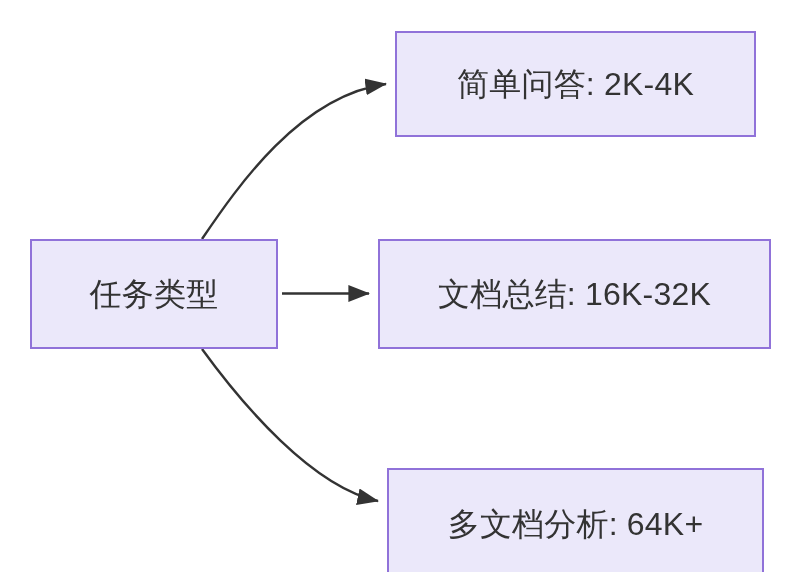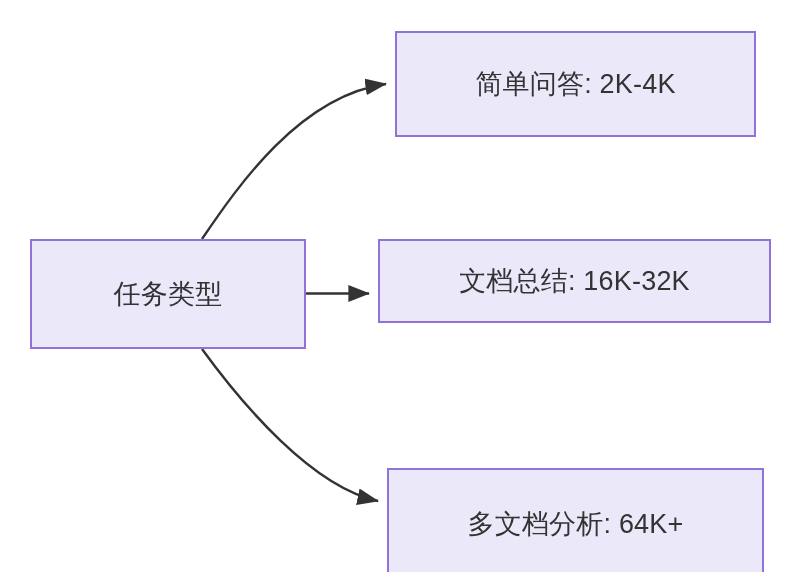--- a/index.html
+++ b/index.html
@@ -29,31 +29,31 @@
     position: absolute;
     box-sizing: border-box;
     background: #ebe8fa;
     border: 2px solid #9072d9;
     display: flex;
     align-items: center;
     justify-content: center;
   }
   .node-label {
     color: #333333;
-    font-size: 27px;
+    font-size: 32px;
     line-height: 1.2;
     letter-spacing: 0.2px;
     white-space: nowrap;
     text-align: center;
   }
 
   
-  #node-root      { left: 30px;  top: 239px; width: 276px; height: 110px; }
+  #node-root      { left: 30px;  top: 239px; width: 248px; height: 110px; }
   #node-simple-qa { left: 395px; top: 31px;  width: 361px; height: 106px; }
-  #node-doc-sum   { left: 378px; top: 239px; width: 393px; height: 84px; }
+  #node-doc-sum   { left: 378px; top: 239px; width: 393px; height: 110px; }
   #node-multi-doc { left: 387px; top: 468px; width: 377px; height: 112px; }
 </style>
 </head>
 <body>
 
 <div id="canvas">
 
   <svg class="edges" viewBox="0 0 787 572" width="787" height="572" xmlns="http://www.w3.org/2000/svg">
     <defs>
       <marker id="arrowhead" markerWidth="9" markerHeight="7" refX="8.6" refY="3.5" orient="auto" markerUnits="strokeWidth">

